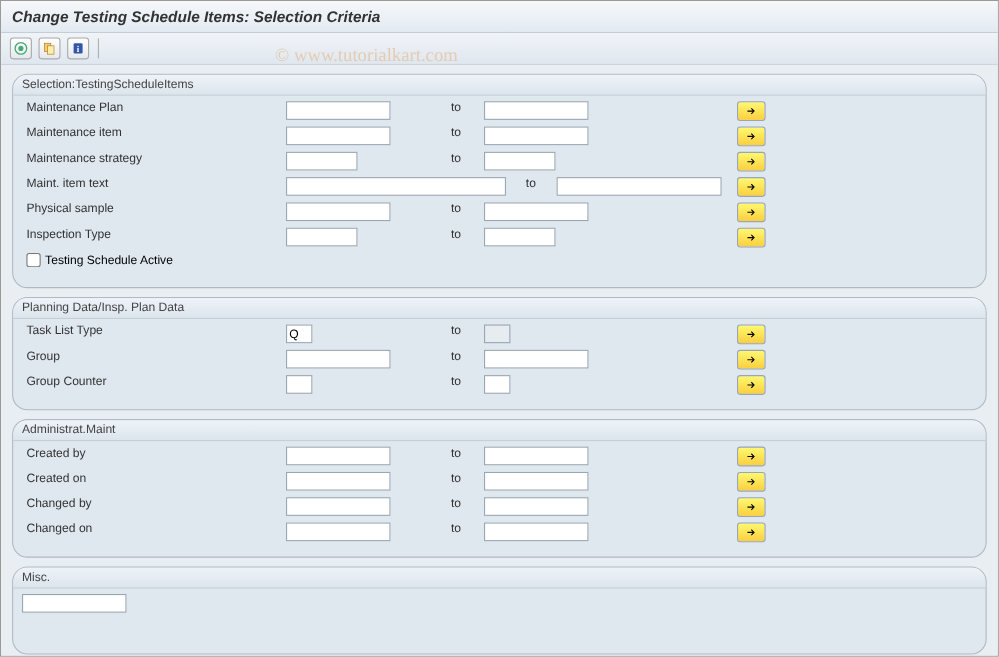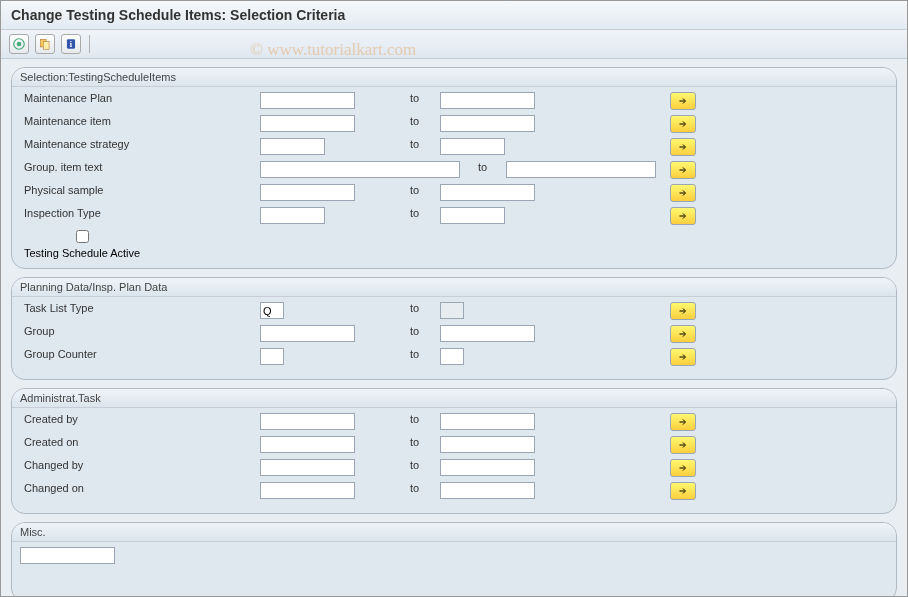--- a/index.html
+++ b/index.html
@@ -9,20 +9,21 @@
       background: #fff;
       border: 1px solid #999;
       width: 908px;
       height: 597px;
       overflow: hidden;
     }
     .title-bar {
       background: linear-gradient(to bottom, #f6f8fa 0%, #e2eaf2 100%);
       border-bottom: 1px solid #c3cdd6;
       padding: 6px 10px;
+      font-style: italic;
       font-weight: bold;
       font-size: 14px;
       color: #333;
     }
     .watermark {
       position: absolute;
       top: 40px;
       left: 250px;
       font-size: 17px;
       color: rgba(230,190,150,0.7);
@@ -119,21 +120,20 @@
       display: flex;
       align-items: center;
       justify-content: center;
       cursor: pointer;
     }
     .multi-btn svg { width: 14px; height: 12px; }
     .checkbox-cell {
       display: flex;
       align-items: center;
       gap: 4px;
-      flex-direction: column;
     }
     .checkbox-cell input {
       width: 13px;
       height: 13px;
     }
     .from-col { width: 100px; display: flex; }
     .from-col.long { width: 218px; }
     .to-col { width: 218px; display: flex; }
   </style>
 </head>
@@ -209,21 +209,21 @@
         <div class="to-col">
             <input class="input w-sm" style="">
           </div>
         <div class="multi-btn">
             <svg viewBox="0 0 24 24">
               <path d="M5 12h10M12 7l5 5-5 5" stroke="#000" stroke-width="2" fill="none"></path>
             </svg>
           </div>
       </div>
       <div class="row">
-        <div class="label">Group. item text</div>
+        <div class="label">Maint. item text</div>
         <div class="from-col long">
             <input class="input w-lg" style="margin-right: -118px;">
           </div>
         <div class="to" style="padding-left:0; width:28px;">to</div>
         <div class="to-col" style="width:152px;">
             <input class="input" style="width: 150px;">
           </div>
         <div class="multi-btn">
             <svg viewBox="0 0 24 24">
               <path d="M5 12h10M12 7l5 5-5 5" stroke="#000" stroke-width="2" fill="none"></path>
@@ -314,21 +314,21 @@
         <div class="multi-btn">
             <svg viewBox="0 0 24 24">
               <path d="M5 12h10M12 7l5 5-5 5" stroke="#000" stroke-width="2" fill="none"></path>
             </svg>
           </div>
       </div>
     </div>
   </div>
 
   <div class="groupbox">
-    <div class="groupbox-header">Administrat.Task</div>
+    <div class="groupbox-header">Administrat.Maint</div>
     <div class="groupbox-body">
       <div class="row">
         <div class="label">Created by</div>
         <div class="from-col">
             <input class="input w-md" style="">
           </div>
         <div class="to">to</div>
         <div class="to-col">
             <input class="input w-md" style="">
           </div>

